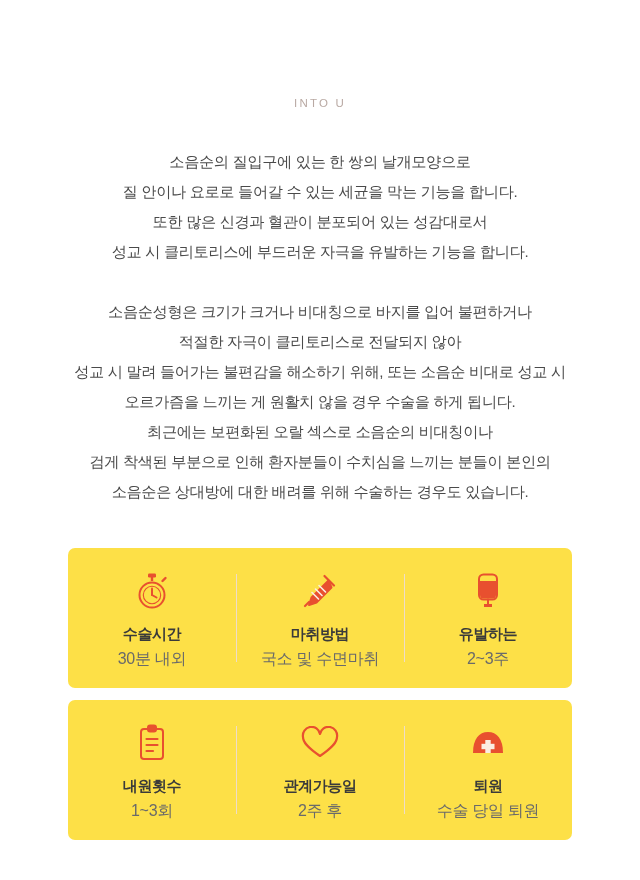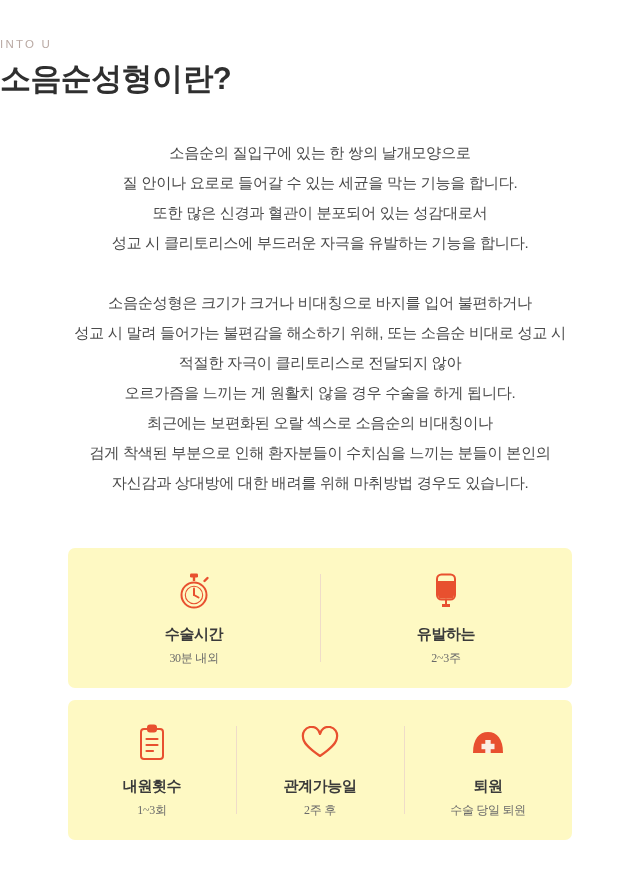--- a/index.html
+++ b/index.html
@@ -16,22 +16,22 @@
     overflow: hidden;
   }
   .page {
     width: 640px;
     height: 880px;
     position: relative;
   }
 
   
   .header {
-    text-align: left;
-    padding-top: 38px;
+    text-align: center;
+    padding-top: 97px;
   }
   .eyebrow {
     font-size: 11.5px;
     letter-spacing: 2.2px;
     color: #b9a9a3;
     font-weight: 400;
     margin: 0 0 8px 0;
   }
   .title {
     font-size: 31px;
@@ -56,21 +56,21 @@
   .copy .line { display: block; white-space: nowrap; }
 
   
   .panels {
     position: absolute;
     left: 68px;
     top: 548px;
     width: 504px;
   }
   .panel {
-    background: #fef9c3;
+    background: #fde047;
     border-radius: 7px;
     display: flex;
     height: 140px;
   }
   .panel + .panel { margin-top: 12px; text-align: right; }
   .cell {
     flex: 1 1 0;
     display: flex;
     flex-direction: column;
     align-items: center;
@@ -97,52 +97,50 @@
   .cell .icon svg { display: block; }
   .cell-label {
     font-size: 15px;
     font-weight: 700;
     color: #3a3a3a;
     letter-spacing: -0.4px;
     line-height: 20px;
   }
   .cell-value {
     margin-top: 5px;
-    font-size: 12px;
+    font-size: 16px;
     color: #6a6a6a;
     letter-spacing: -0.3px;
     line-height: 19px;
-    font-family: Liberation Serif, serif;
   }
 </style>
 </head>
 <body>
 
 <div class="page">
 
   <div class="header">
     <p class="eyebrow">INTO U</p>
-    <h1 class="title">소음순성형이란?</h1>
   </div>
 
   <div class="copy">
     <p class="para">
       <span class="line">소음순의 질입구에 있는 한 쌍의 날개모양으로</span>
       <span class="line">질 안이나 요로로 들어갈 수 있는 세균을 막는 기능을 합니다.</span>
       <span class="line">또한 많은 신경과 혈관이 분포되어 있는 성감대로서</span>
       <span class="line">성교 시 클리토리스에 부드러운 자극을 유발하는 기능을 합니다.</span>
     </p>
     <p class="para">
       <span class="line">소음순성형은 크기가 크거나 비대칭으로 바지를 입어 불편하거나</span>
+      <span class="line">적절한 자극이 클리토리스로 전달되지 않아</span>
       <span class="line">성교 시 말려 들어가는 불편감을 해소하기 위해, 또는 소음순 비대로 성교 시</span>
-      <span class="line">적절한 자극이 클리토리스로 전달되지 않아</span>
       <span class="line">오르가즘을 느끼는 게 원활치 않을 경우 수술을 하게 됩니다.</span>
       <span class="line">최근에는 보편화된 오랄 섹스로 소음순의 비대칭이나</span>
       <span class="line">검게 착색된 부분으로 인해 환자분들이 수치심을 느끼는 분들이 본인의</span>
-      <span class="line">자신감과 상대방에 대한 배려를 위해 마취방법 경우도 있습니다.</span>
+      <span class="line">소음순은 상대방에 대한 배려를 위해 수술하는 경우도 있습니다.</span>
     </p>
   </div>
 
   <div class="panels">
 
     <div class="panel">
 
       <div class="cell">
         <span class="icon">
           <svg width="34" height="38" viewBox="0 0 34 38" fill="none" stroke="#e8502f" stroke-width="2">
@@ -152,20 +150,34 @@
             <circle cx="17" cy="23" r="12.5"></circle>
             <circle cx="17" cy="23" r="8.7" stroke-width="1.1"></circle>
             <line x1="17" y1="23" x2="17" y2="16.5" stroke-width="2" stroke-linecap="round"></line>
             <line x1="17" y1="23" x2="21.5" y2="25.5" stroke-width="2" stroke-linecap="round"></line>
           </svg>
         </span>
         <span class="cell-label">수술시간</span>
         <span class="cell-value">30분 내외</span>
       </div>
 
+      <div class="cell">
+        <span class="icon">
+          <svg width="38" height="38" viewBox="0 0 38 38" fill="none" stroke="#e8502f" stroke-width="2" stroke-linecap="round" stroke-linejoin="round">
+            <line x1="23.5" y1="4" x2="33" y2="13.5" stroke-width="2.2"></line>
+            <path d="M27.5 8.5 L20 16 L10.5 25.5 L8 33 L15.5 30.5 L25 21 L30.5 15.5 Z" fill="#e8502f" stroke="#e8502f"></path>
+            <line x1="18" y1="13.5" x2="24.5" y2="20" stroke="#fbeee2" stroke-width="1.6"></line>
+            <line x1="14.5" y1="17" x2="21" y2="23.5" stroke="#fbeee2" stroke-width="1.6"></line>
+            <line x1="11" y1="20.5" x2="17.5" y2="27" stroke="#fbeee2" stroke-width="1.6"></line>
+            <line x1="4" y1="34" x2="8" y2="30" stroke-width="2.2"></line>
+          </svg>
+        </span>
+        <span class="cell-label">마취방법</span>
+        <span class="cell-value">국소 및 수면마취</span>
+      </div>
 
       <div class="cell">
         <span class="icon">
           <svg width="30" height="38" viewBox="0 0 30 38" fill="none" stroke="#e8502f" stroke-width="2" stroke-linecap="round" stroke-linejoin="round">
             <rect x="6" y="2.5" width="18" height="25" rx="4.5"></rect>
             <path d="M7 9 H23 V23 a3.5 3.5 0 0 1 -3.5 3.5 h-9 A3.5 3.5 0 0 1 7 23 Z" fill="#e8502f" stroke="none"></path>
             <line x1="15" y1="27.5" x2="15" y2="32" stroke-width="2"></line>
             <path d="M11 32 h8 v3 h-8 z" fill="#e8502f" stroke="none"></path>
           </svg>
         </span>

